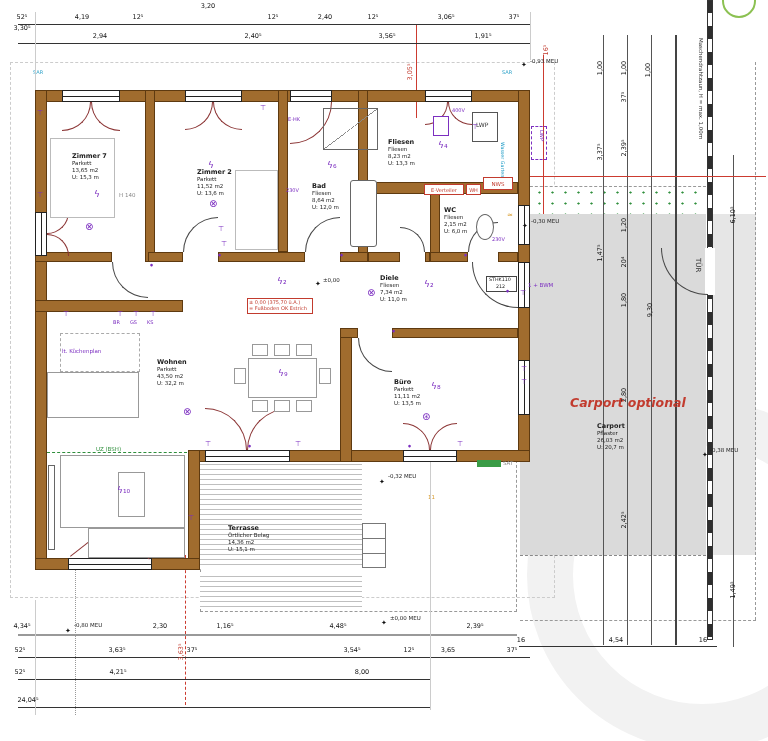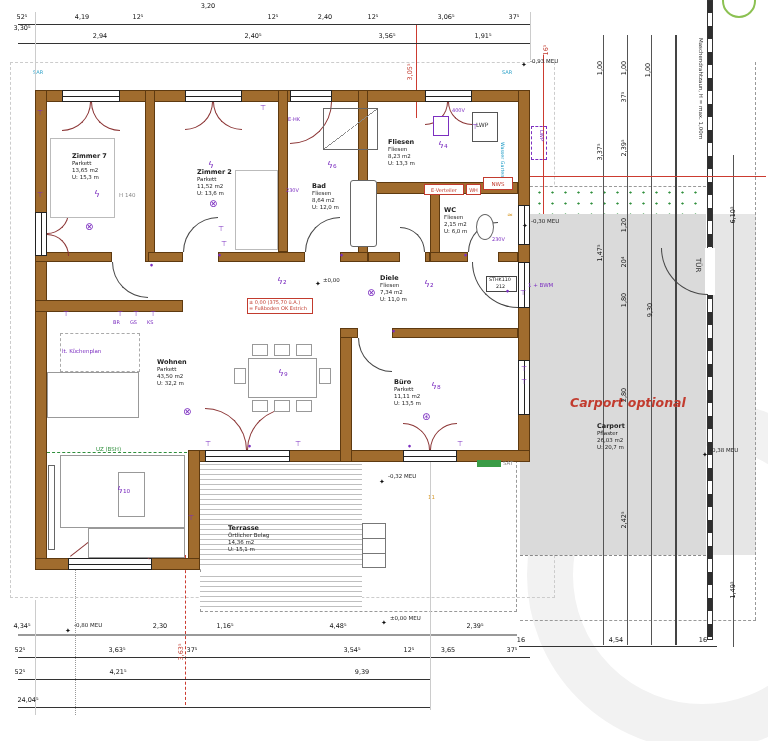--- a/index.html
+++ b/index.html
@@ -348,21 +348,21 @@
   <span class="d" style="left:475px;top:622px">2,39⁵</span>
   <span class="d" style="left:20px;top:646px">52⁵</span>
   <span class="d" style="left:117px;top:646px">3,63⁵</span>
   <span class="d" style="left:192px;top:646px">37⁵</span>
   <span class="d" style="left:352px;top:646px">3,54⁵</span>
   <span class="d" style="left:409px;top:646px">12⁵</span>
   <span class="d" style="left:448px;top:646px">3,65</span>
   <span class="d" style="left:512px;top:646px">37⁵</span>
   <span class="d" style="left:20px;top:668px">52⁵</span>
   <span class="d" style="left:118px;top:668px">4,21⁵</span>
-  <span class="d" style="left:362px;top:668px">9,39</span>
+  <span class="d" style="left:362px;top:668px">8,00</span>
   <span class="d" style="left:28px;top:696px">24,04⁵</span>
   <span class="d" style="left:521px;top:636px">16</span>
   <span class="d" style="left:616px;top:636px">4,54</span>
   <span class="d" style="left:703px;top:636px">16</span>
   <span class="dv red" style="left:181px;top:652px">3,63⁵</span>
 
   <span class="dv" style="left:600px;top:68px">1,00</span>
   <span class="dv" style="left:600px;top:152px">3,37⁵</span>
   <span class="dv" style="left:600px;top:253px">1,47⁵</span>
   <span class="dv" style="left:624px;top:68px">1,00</span>

